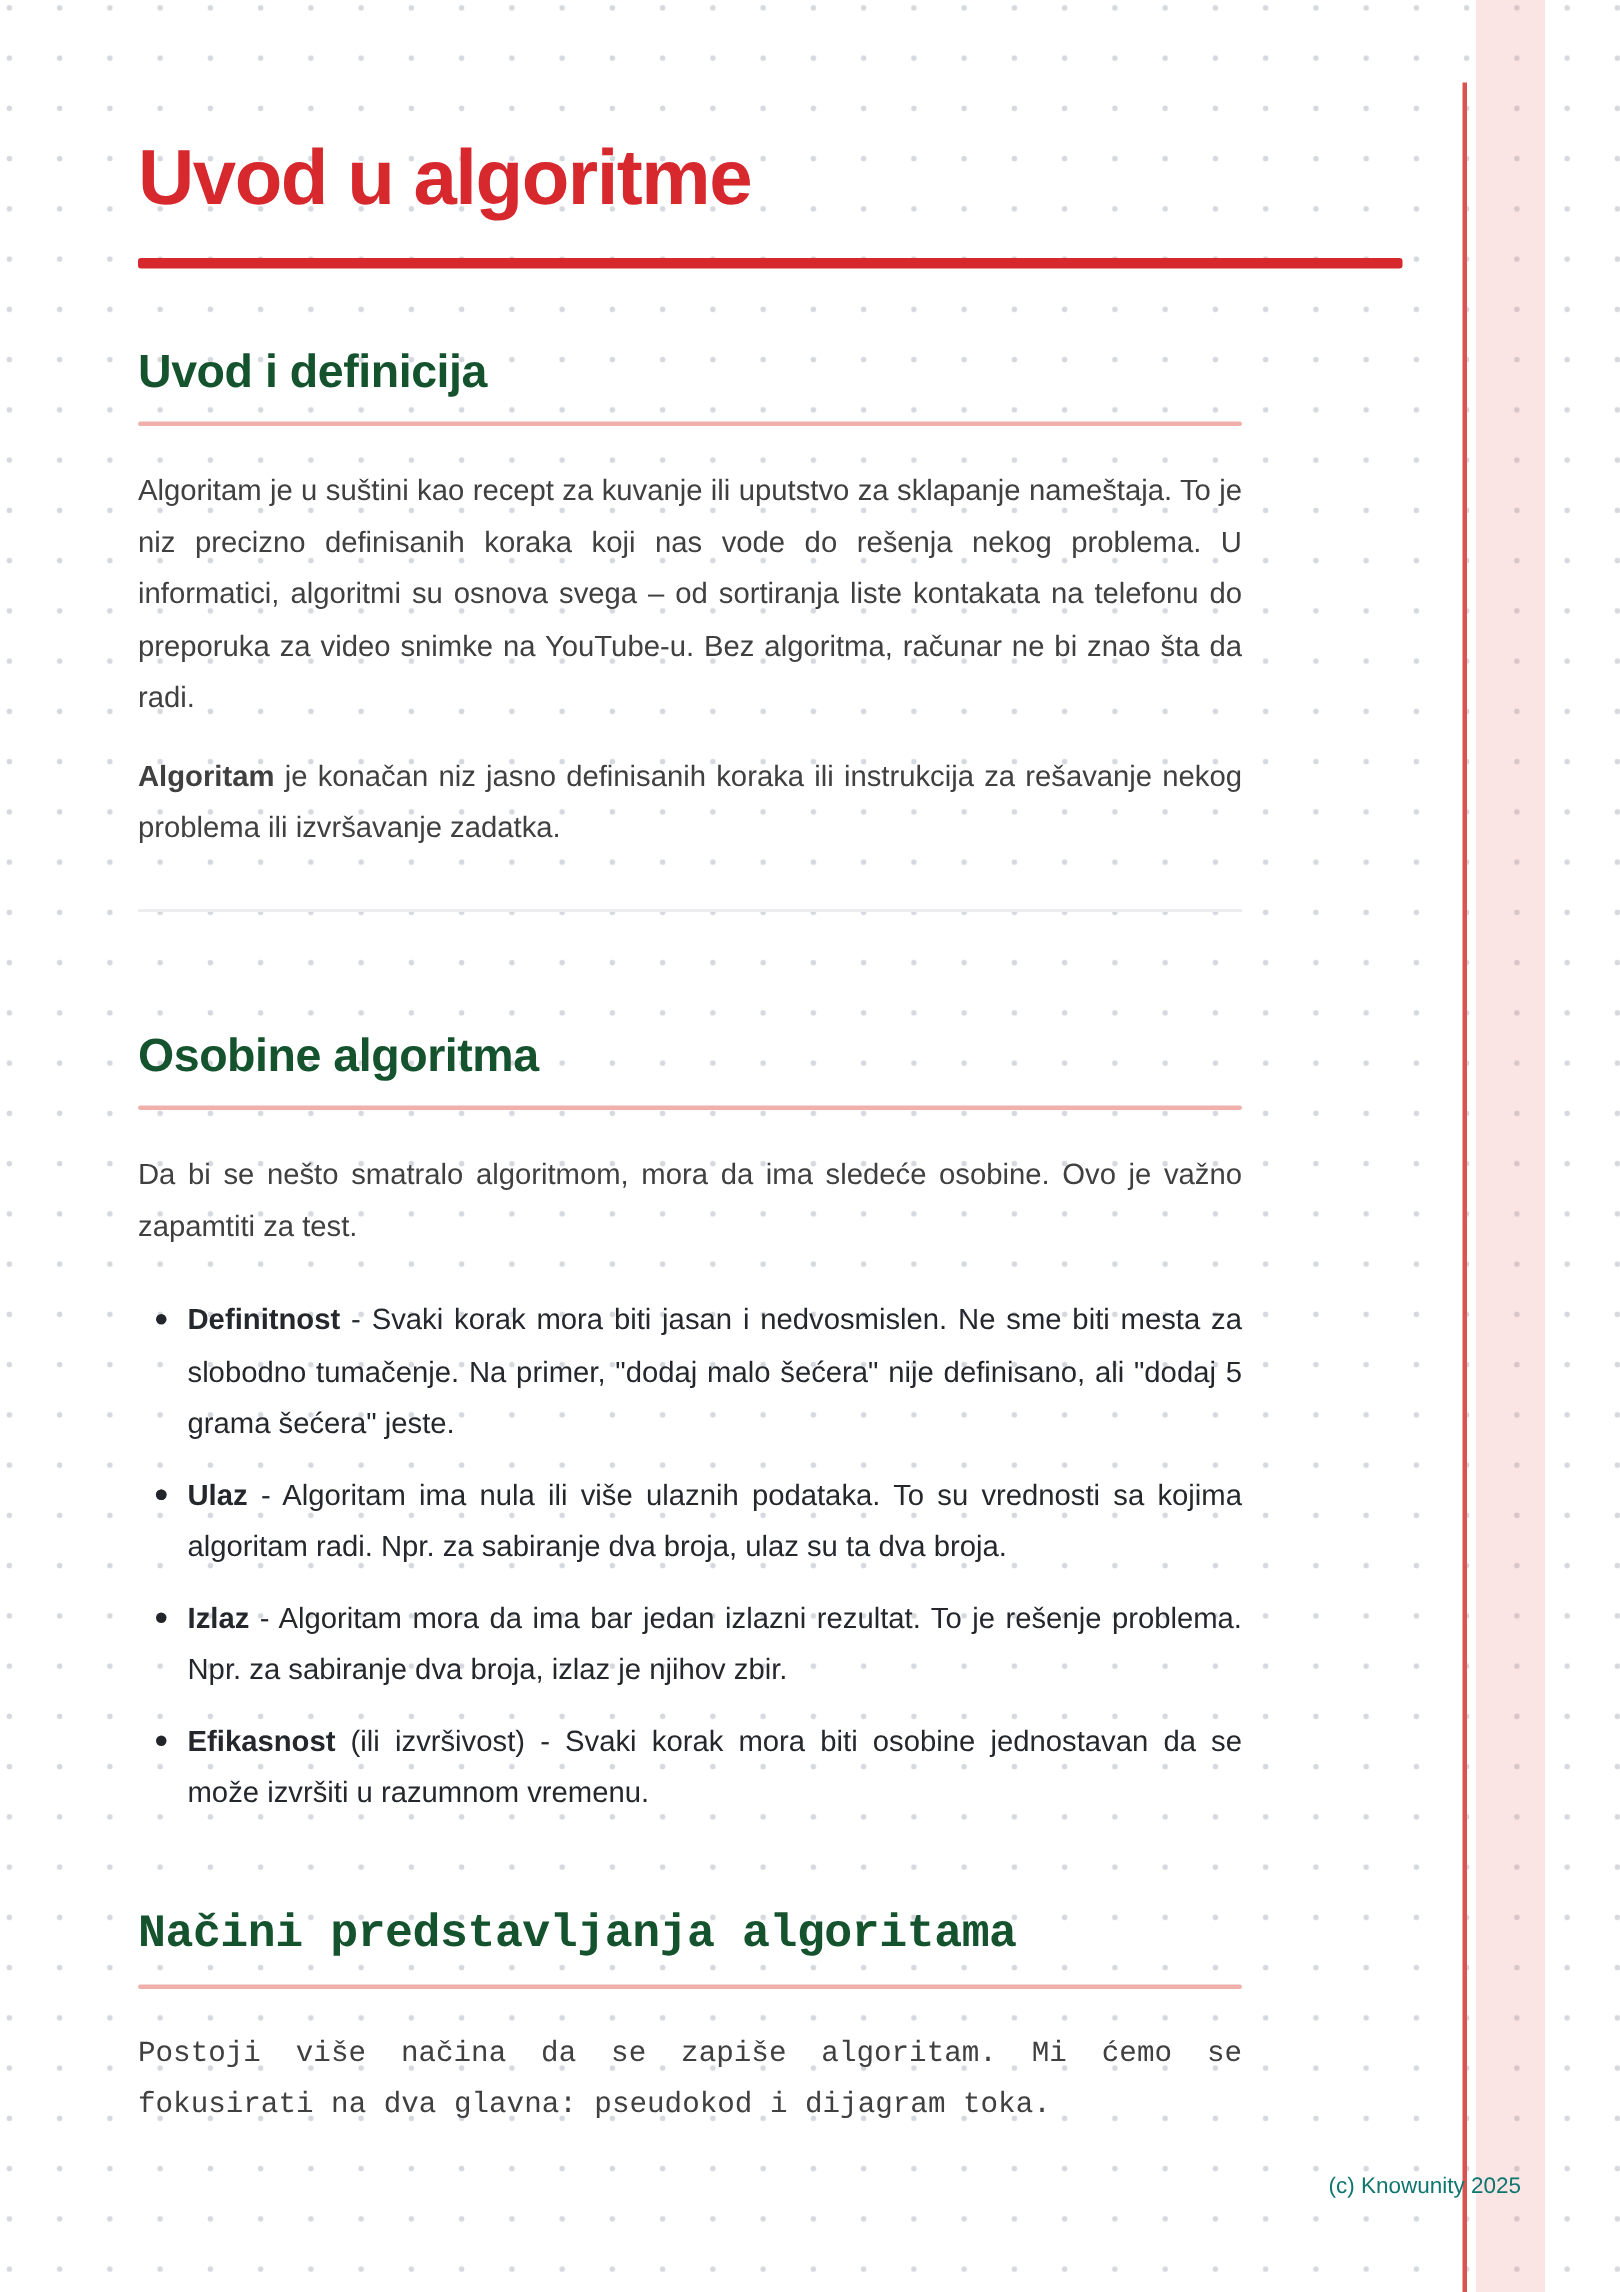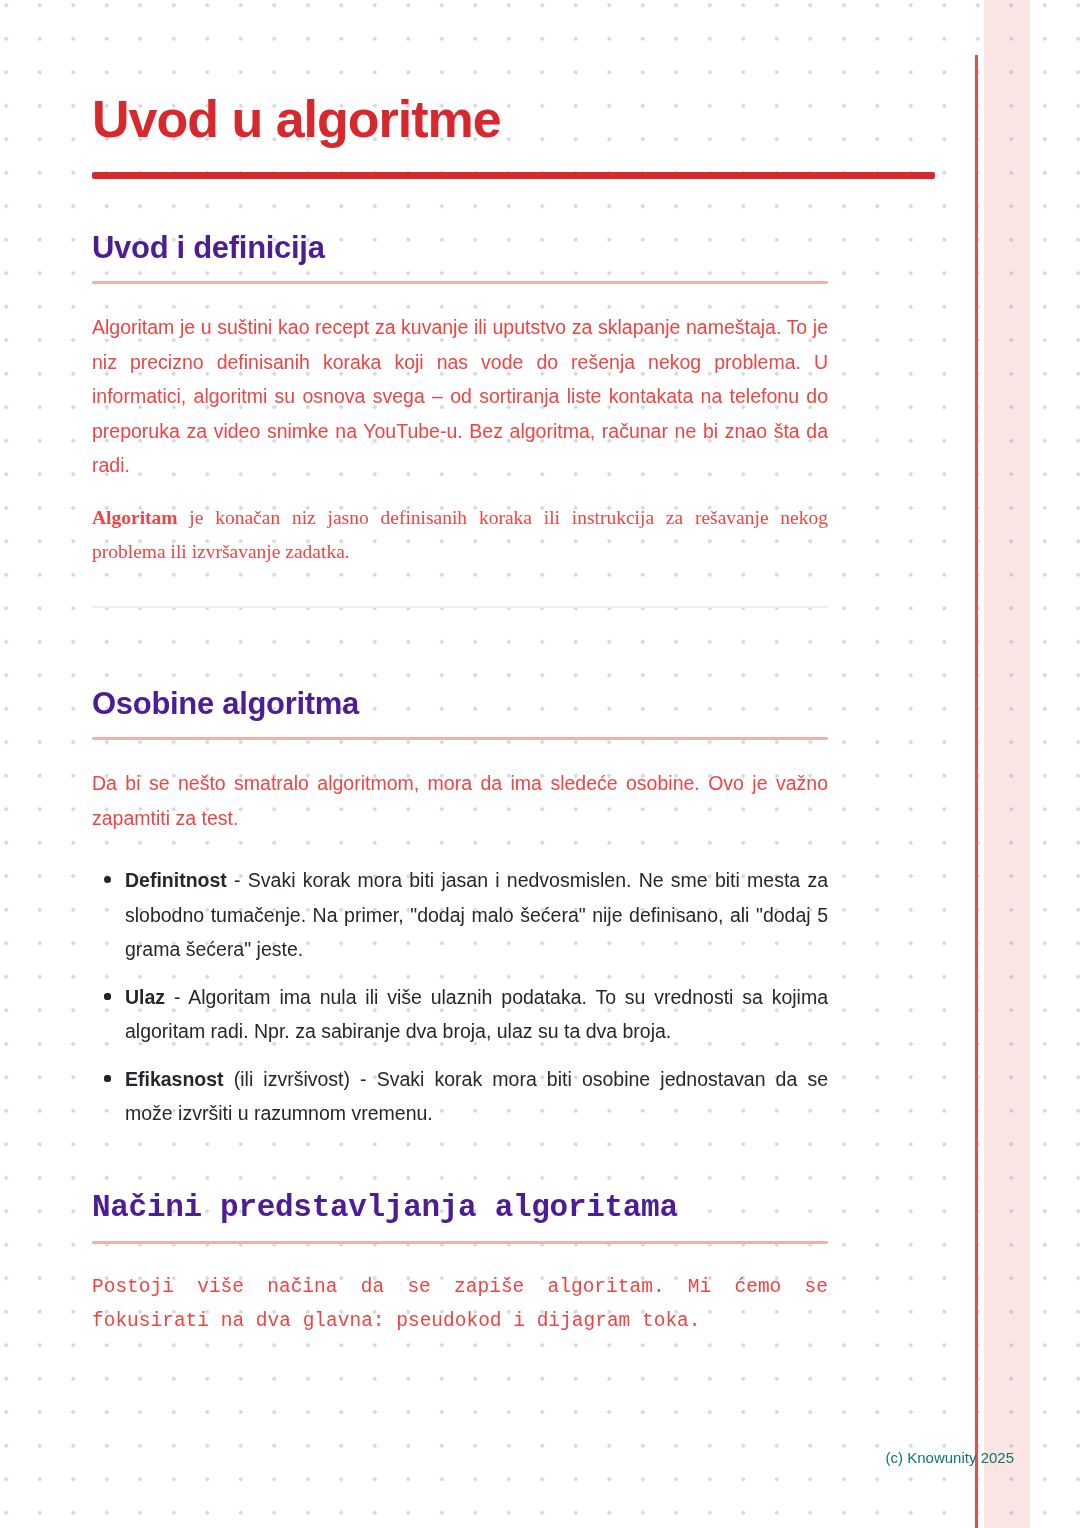--- a/index.html
+++ b/index.html
@@ -49,35 +49,35 @@
 
   section.block-1 { margin-top: 50px; }
   section.block-2 { margin-top: 77px; }
   section.block-3 { margin-top: 58px; font-family: Liberation Mono, monospace; }
 
   h2 {
     font-size: 31px;
     line-height: 1.2;
     font-weight: 700;
     letter-spacing: -0.3px;
-    color: #4c1d95;
+    color: #14532d;
   }
   .h2-rule {
     width: 736px; height: 3px; background: #f0b0ab;
     margin-top: 15px; border-radius: 2px;
   }
 
   p {
     margin-top: 26px;
     font-size: 19.5px;
     line-height: 34.5px;
     text-align: justify;
-    color: #ef4444;
+    color: #404040;
   }
-  p.tight { margin-top: 18px; font-family: Liberation Serif, serif; }
+  p.tight { margin-top: 18px; }
   strong { font-weight: 700; }
 
   .section-divider {
     margin-top: 36px;
     width: 736px; height: 2px; background: #ededef;
   }
 
   ul.props { list-style: none; margin-top: 28px; }
   ul.props li {
     position: relative;
@@ -134,20 +134,21 @@
         </li>
         <li>
           <span class="bullet-dot"></span>
         </li>
         <li>
           <span class="bullet-dot"></span>
           <span><strong>Ulaz</strong><span> - Algoritam ima nula ili više ulaznih podataka. To su vrednosti sa kojima algoritam radi. Npr. za sabiranje dva broja, ulaz su ta dva broja.</span></span>
         </li>
         <li>
           <span class="bullet-dot"></span>
+          <span><strong>Izlaz</strong><span> - Algoritam mora da ima bar jedan izlazni rezultat. To je rešenje problema. Npr. za sabiranje dva broja, izlaz je njihov zbir.</span></span>
         </li>
         <li>
           <span class="bullet-dot"></span>
           <span><strong>Efikasnost</strong><span> (ili izvršivost) - Svaki korak mora biti osobine jednostavan da se može izvršiti u razumnom vremenu.</span></span>
         </li>
       </ul>
     </section>
 
     <section class="block-3">
       <h2>Načini predstavljanja algoritama</h2>

